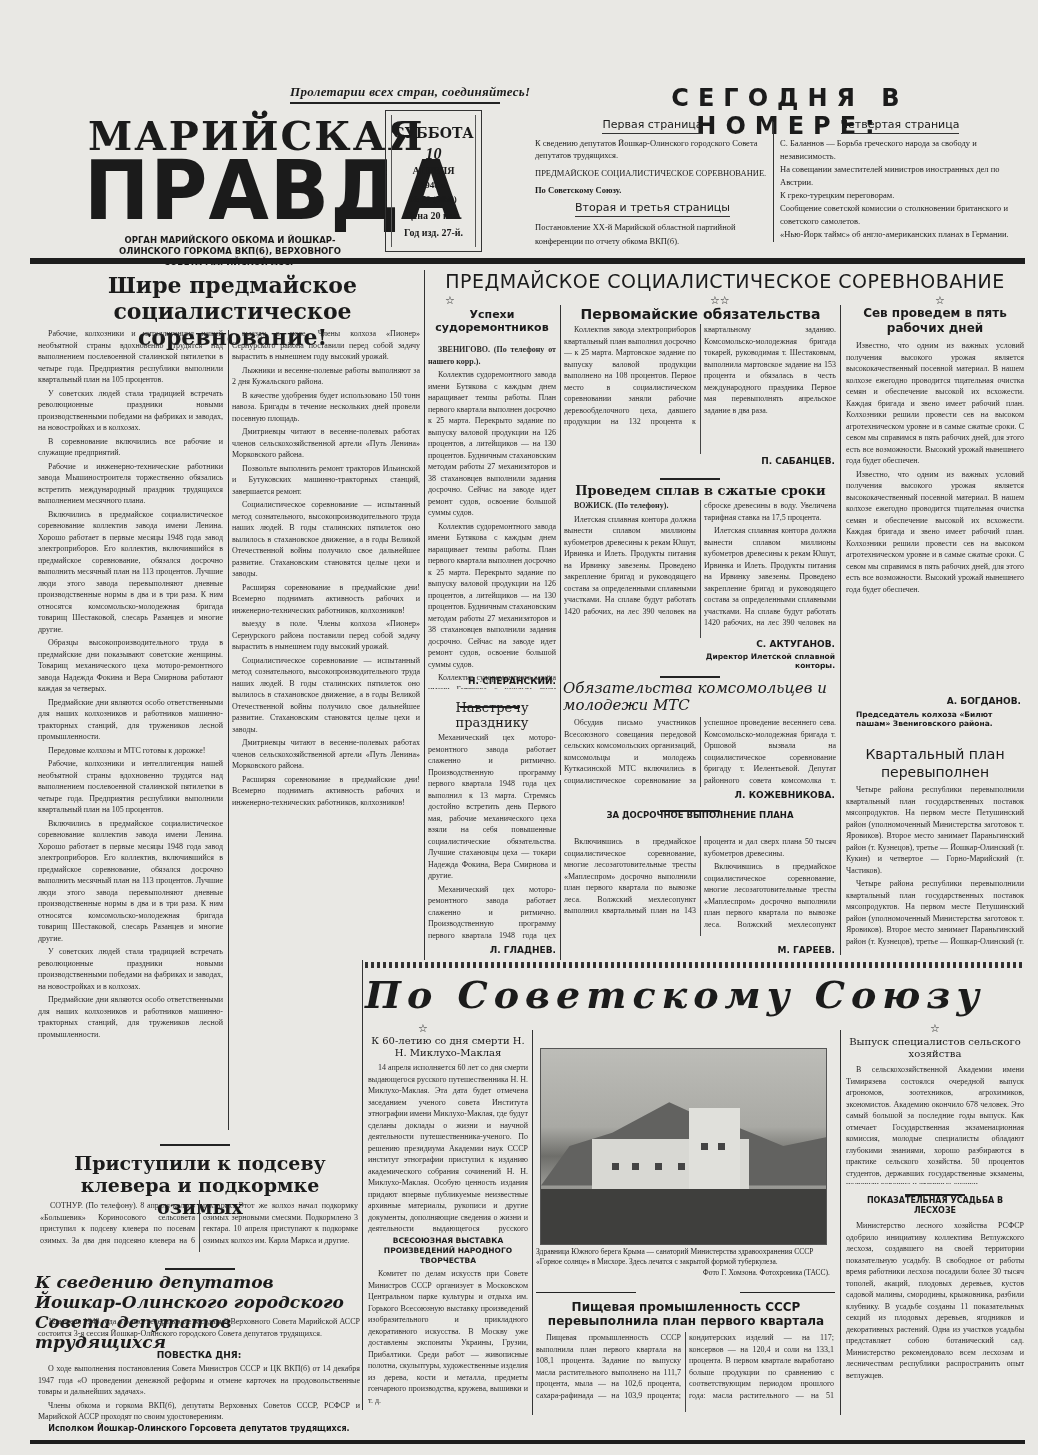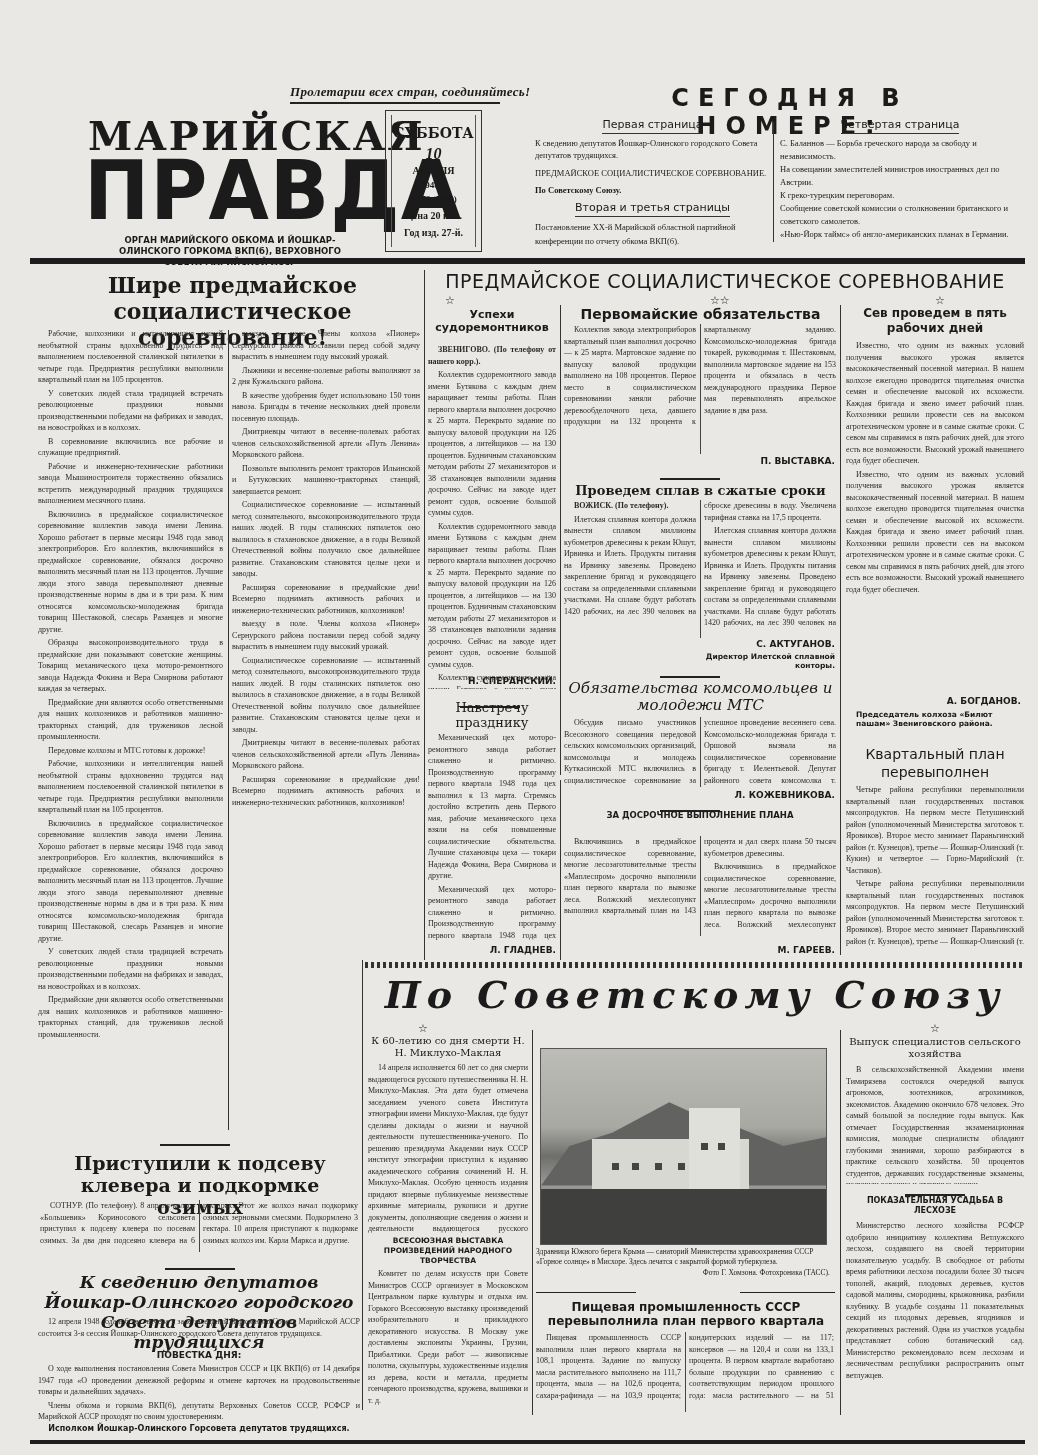--- a/index.html
+++ b/index.html
@@ -20,21 +20,21 @@
   .datebox .price,.datebox .god{font-size:10px;margin-top:6px;font-weight:bold;}
   .today-title{left:570px;top:84px;width:440px;font-family:"DejaVu Sans",sans-serif;font-size:24px;font-weight:bold;letter-spacing:9px;text-align:center;}
   .today-col{font-size:8.5px;line-height:17px;}
   .today-col .sect{font-family:"DejaVu Sans",sans-serif;font-size:11px;text-align:center;border-bottom:1px solid #333;display:block;margin:0 auto 3px auto;width:fit-content;}
   .hr-thick{height:6px;background:#1d1d1d;}
   .vrule{width:1px;background:#333;}
   .col-text{font-size:8px;line-height:11.5px;text-align:justify;color:#2a2a2a;overflow:hidden;}
   .col-text p{margin:0 0 2px 0;text-indent:10px;}
   .head-bold{font-family:"DejaVu Sans",sans-serif;font-weight:bold;text-align:center;}
   .head-serif{font-family:"DejaVu Serif",serif;font-weight:bold;text-align:center;}
-  .head-ital{font-family:"DejaVu Serif",serif;font-style:italic;text-align:center;}
+  .head-ital{font-family:"DejaVu Serif",serif;font-style:italic;}
   .sig{text-align:right;font-weight:bold;font-size:9px;font-family:"DejaVu Sans",sans-serif;}
   .star{text-align:center;font-size:11px;}
   .short-rule{height:2px;background:#222;margin:6px auto;}
   .photo{background:linear-gradient(180deg,#bdbdb8 0%,#a9a9a4 40%,#6e6e6a 55%,#9a9a96 70%,#3d3d3b 100%);border:1px solid #555;position:relative;overflow:hidden;}
   .photo .mtn{position:absolute;left:0;right:0;bottom:30%;height:45%;background:#626260;clip-path:polygon(0 100%,10% 55%,25% 40%,45% 5%,55% 20%,70% 35%,85% 55%,100% 45%,100% 100%);}
   .photo .bld{position:absolute;left:18%;width:55%;bottom:22%;height:32%;background:#d8d8d3;}
   .photo .bld2{position:absolute;left:52%;width:18%;bottom:22%;height:48%;background:#e0e0db;}
   .photo .win{position:absolute;height:7px;width:7px;background:#444;}
   .photo .trees{position:absolute;left:0;right:0;bottom:0;height:28%;background:#3f3f3d;}
   .wavy{height:6px;background:repeating-linear-gradient(90deg,#333 0 3px,transparent 3px 6px);}
@@ -124,21 +124,21 @@
   <p>Коллектив судоремонтного завода имени Бутякова с каждым днем наращивает темпы работы. План первого квартала выполнен досрочно к 25 марта. Перекрыто задание по выпуску валовой продукции на 126 процентов, а литейщиков — на 130 процентов. Будничным стахановским методам работы 27 механизаторов и 38 стахановцев выполнили задания досрочно. Сейчас на заводе идет ремонт судов, освоение большой суммы судов.</p>
   <p>Коллектив судоремонтного завода имени Бутякова с каждым днем наращивает темпы работы. План первого квартала выполнен досрочно к 25 марта. Перекрыто задание по выпуску валовой продукции на 126 процентов, а литейщиков — на 130 процентов. Будничным стахановским методам работы 27 механизаторов и 38 стахановцев выполнили задания досрочно. Сейчас на заводе идет ремонт судов, освоение большой суммы судов.</p>
 </div>
 <div class="abs sig" style="left:428px;top:676px;width:128px;">Н. СПЕРАНСКИЙ.</div>
 <div class="abs vrule" style="left:560px;top:305px;height:470px;"></div>
 
 <div class="abs head-bold" style="left:563px;top:306px;width:275px;font-size:14px;">Первомайские обязательства</div>
 <div class="abs col-text" style="left:564px;top:324px;width:272px;height:130px;column-count:2;column-gap:8px;column-rule:1px solid #444;">
   <p>Коллектив завода электроприборов квартальный план выполнил досрочно — к 25 марта. Мартовское задание по выпуску валовой продукции выполнено на 108 процентов. Первое место в социалистическом соревновании заняли рабочие деревообделочного цеха, давшего продукции на 132 процента к квартальному заданию. Комсомольско-молодежная бригада токарей, руководимая т. Шестаковым, выполнила мартовское задание на 153 процента и обязалась в честь международного праздника Первое мая перевыполнять апрельское задание в два раза.</p>
 </div>
-<div class="abs sig" style="left:700px;top:456px;width:135px;">П. ВЫСТАВКА.</div>
+<div class="abs sig" style="left:700px;top:456px;width:135px;">П. САБАНЦЕВ.</div>
 <div class="abs short-rule" style="left:660px;top:472px;width:60px;"></div>
 
 <div class="abs head-serif" style="left:563px;top:483px;width:275px;font-size:13px;">Проведем сплав в сжатые сроки</div>
 <div class="abs col-text" style="left:564px;top:500px;width:272px;height:138px;column-count:2;column-gap:8px;column-rule:1px solid #444;">
   <p style="font-weight:bold;">ВОЖИСК. (По телефону).</p>
   <p>Илетская сплавная контора должна вынести сплавом миллионы кубометров древесины к рекам Юшут, Ирвинка и Илеть. Продукты питания на Ирвинку завезены. Проведено закрепление бригад и руководящего состава за определенными сплавными участками. На сплаве будут работать 1420 рабочих, на лес 390 человек на сброске древесины в воду. Увеличена тарифная ставка на 17,5 процента.</p>
   <p>Илетская сплавная контора должна вынести сплавом миллионы кубометров древесины к рекам Юшут, Ирвинка и Илеть. Продукты питания на Ирвинку завезены. Проведено закрепление бригад и руководящего состава за определенными сплавными участками. На сплаве будут работать 1420 рабочих, на лес 390 человек на сброске древесины в воду. Увеличена тарифная ставка на 17,5 процента.</p>
 </div>
 <div class="abs sig" style="left:700px;top:639px;width:135px;">С. АКТУГАНОВ.</div>
 <div class="abs" style="left:690px;top:652px;width:145px;text-align:right;font-size:7.5px;font-weight:bold;font-family:'DejaVu Sans',sans-serif;">Директор Илетской сплавной конторы.</div>

